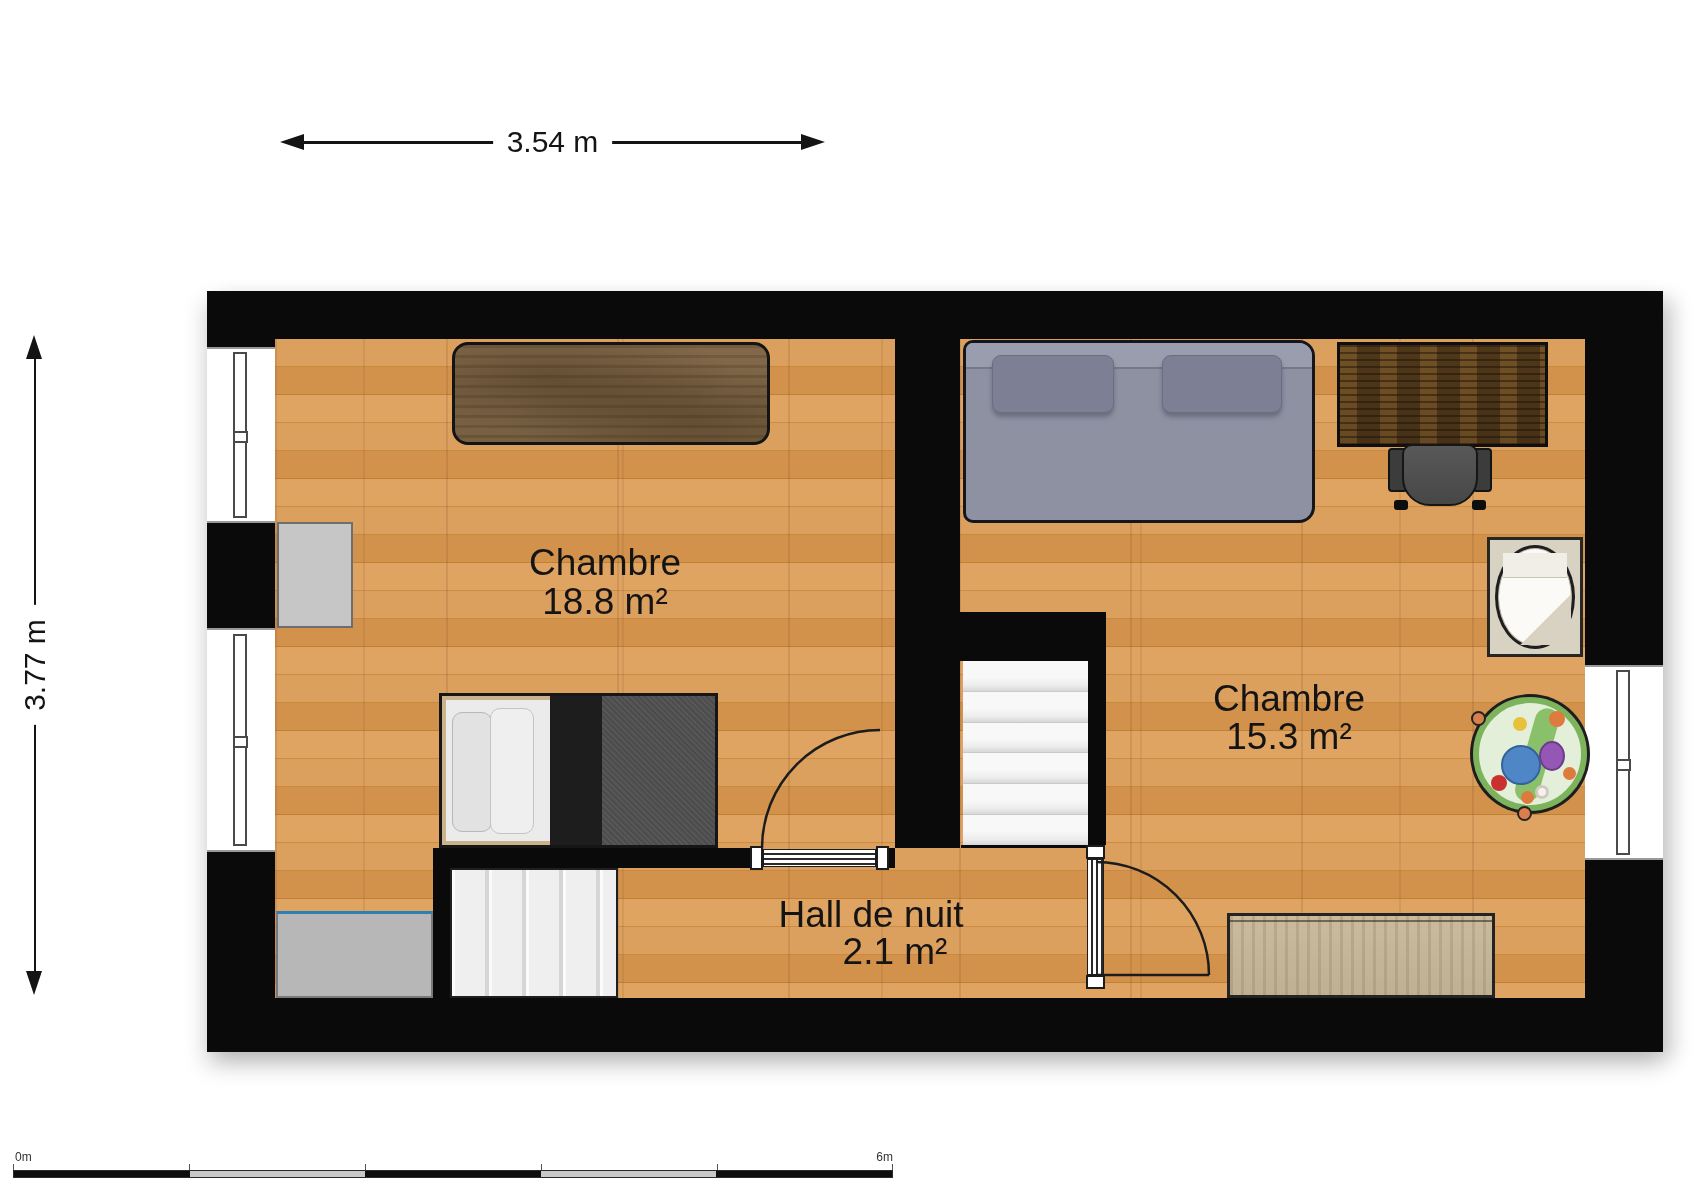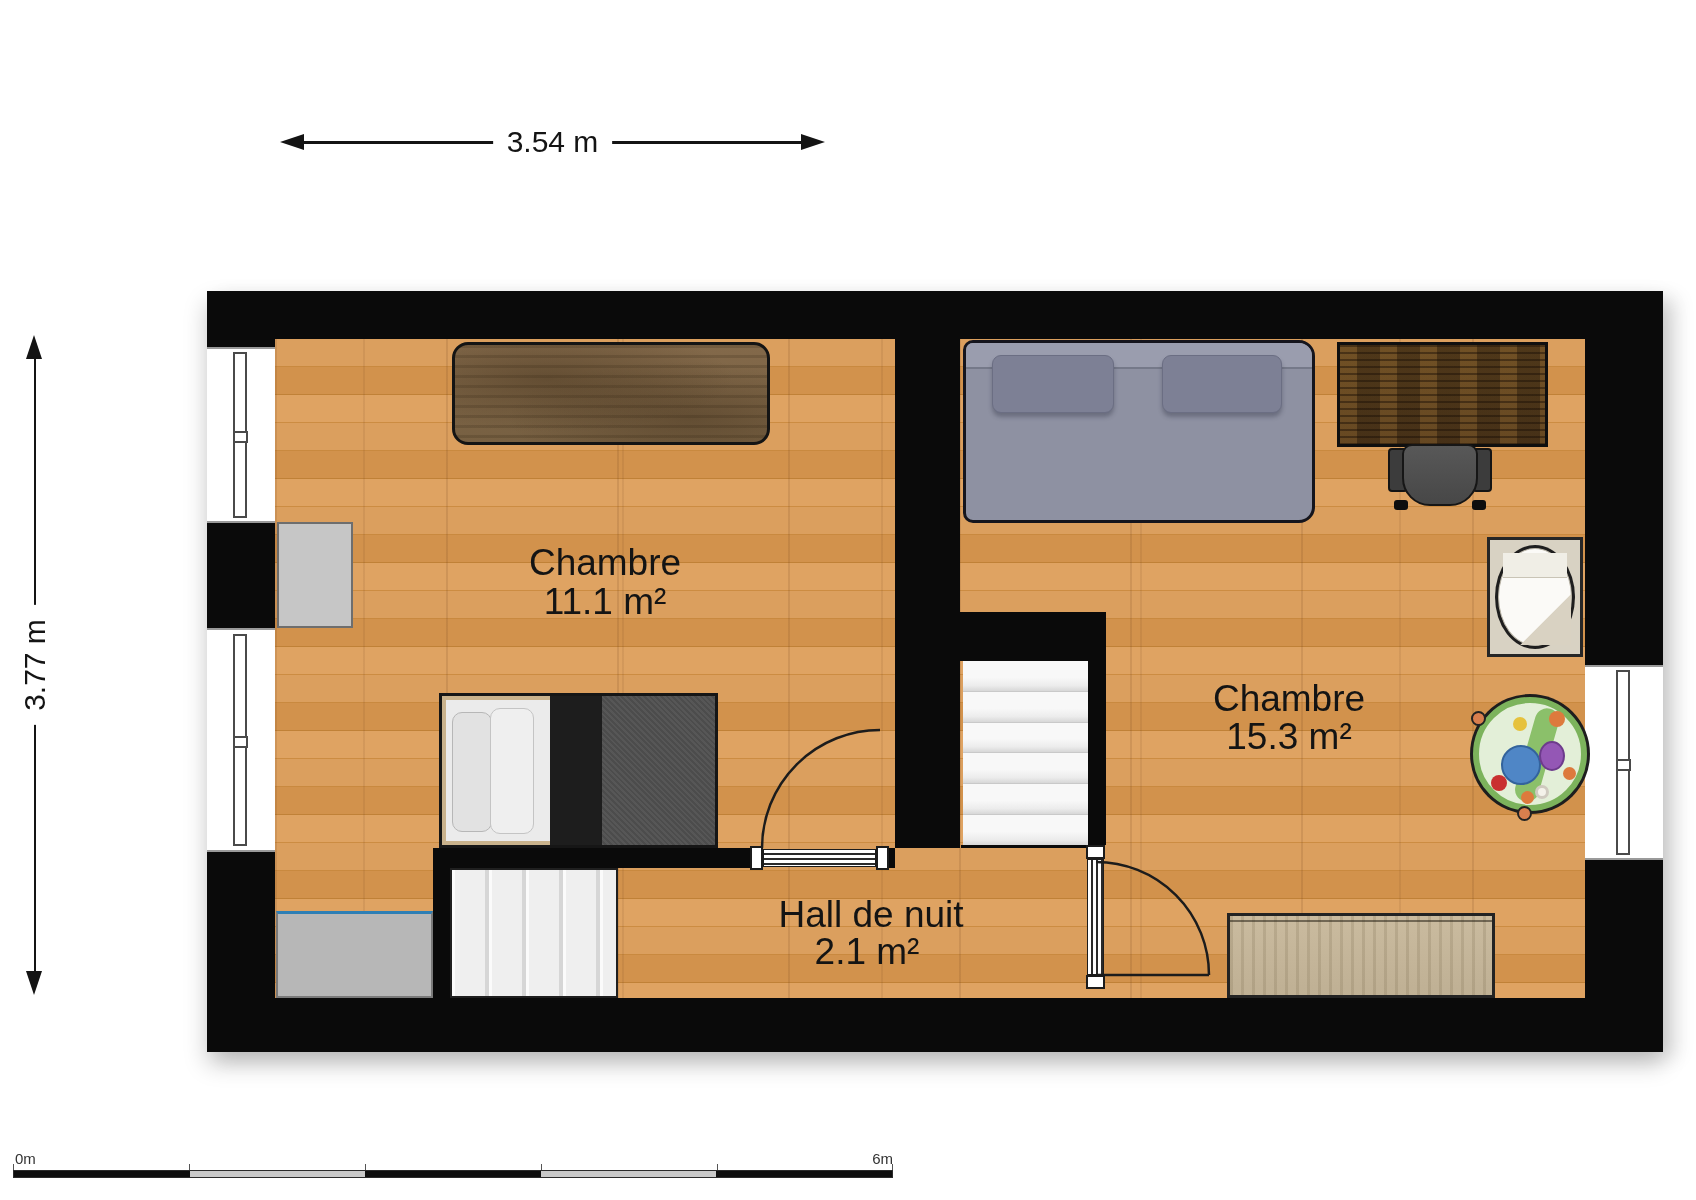--- a/index.html
+++ b/index.html
@@ -71,21 +71,21 @@
   .crib .mat{position:absolute;left:8px;top:8px;width:74px;height:98px;background:#fbfaf7;border:1px solid #b9b4a6;box-sizing:border-box;}
   .crib .fold{position:absolute;right:0;bottom:0;left:0;top:0;background:linear-gradient(315deg,#d9d2c2 0 30%,rgba(0,0,0,0) 30.5%);}
   .crib .pillow{position:absolute;left:4px;top:4px;width:64px;height:24px;background:#f0eee6;border-bottom:1px solid #c9c4b6;}
   .mat{position:absolute;border-radius:50%;background:#e3efd8;border:6px solid #7cb35c;box-shadow:0 0 0 3px #1e1e1e;box-sizing:border-box;}
   .mat .toy{position:absolute;border-radius:50%;}
   .dresser2{position:absolute;border:3px solid #232323;box-sizing:border-box;
     background:repeating-linear-gradient(90deg, rgba(115,100,70,.20) 0 3px, rgba(0,0,0,0) 3px 11px),linear-gradient(#cabb9f,#bfb094);}
   .dresser2 .edge{position:absolute;left:0;right:0;top:4px;height:2px;background:rgba(40,34,24,.55);}
   
   .scalebar{position:absolute;left:13px;top:1150px;width:880px;height:28px;}
-  .scalebar .slabel{position:absolute;top:0;font-size:15px;color:#333;}
+  .scalebar .slabel{position:absolute;top:0;font-size:12px;color:#333;}
   .scalebar .bar{position:absolute;left:0;right:0;bottom:0;height:8px;border:1px solid #2b2b2b;box-sizing:border-box;display:flex;}
   .scalebar .seg{flex:1;}
   .scalebar .tick{position:absolute;width:1px;height:6px;top:14px;background:#555;}
 </style>
 </head>
 <body>
 
 <div id="root">
 
   <div class="dim-h" style="left:280px;top:100px;width:545px;margin-top:30px;">
@@ -202,25 +202,25 @@
       <div class="toy" style="left:42px;top:88px;width:13px;height:13px;background:#dd7a3d;"></div>
       <div class="toy" style="left:56px;top:82px;width:14px;height:14px;background:#f4f2ea;border:3px solid #cfcabf;box-sizing:border-box;"></div>
       <div class="toy" style="left:-8px;top:8px;width:15px;height:15px;background:#d97f4e;border:2px solid #222;box-sizing:border-box;"></div>
       <div class="toy" style="left:38px;top:103px;width:15px;height:15px;background:#d97f4e;border:2px solid #222;box-sizing:border-box;"></div>
     </div>
     <div class="dresser2" style="left:1020px;top:622px;width:268px;height:85px;">
       <div class="edge"></div>
     </div>
 
     <div class="room-label" style="left:398px;top:272px;">Chambre</div>
-    <div class="room-label" style="left:398px;top:311px;">11.1 m²</div>
+    <div class="room-label" style="left:398px;top:311px;">18.8 m²</div>
     <div class="room-label" style="left:1082px;top:408px;">Chambre</div>
     <div class="room-label" style="left:1082px;top:446px;">15.3 m²</div>
     <div class="room-label" style="left:664px;top:624px;">Hall de nuit</div>
-    <div class="room-label" style="left:660px;top:661px;">2.1 m²</div>
+    <div class="room-label" style="left:688px;top:661px;">2.1 m²</div>
   </div>
 
   <div class="scalebar">
     <span class="slabel" style="left:2px;">0m</span>
     <span class="slabel" style="right:0;">6m</span>
     <div class="tick" style="left:0;"></div>
     <div class="tick" style="left:176px;"></div>
     <div class="tick" style="left:352px;"></div>
     <div class="tick" style="left:528px;"></div>
     <div class="tick" style="left:704px;"></div>

